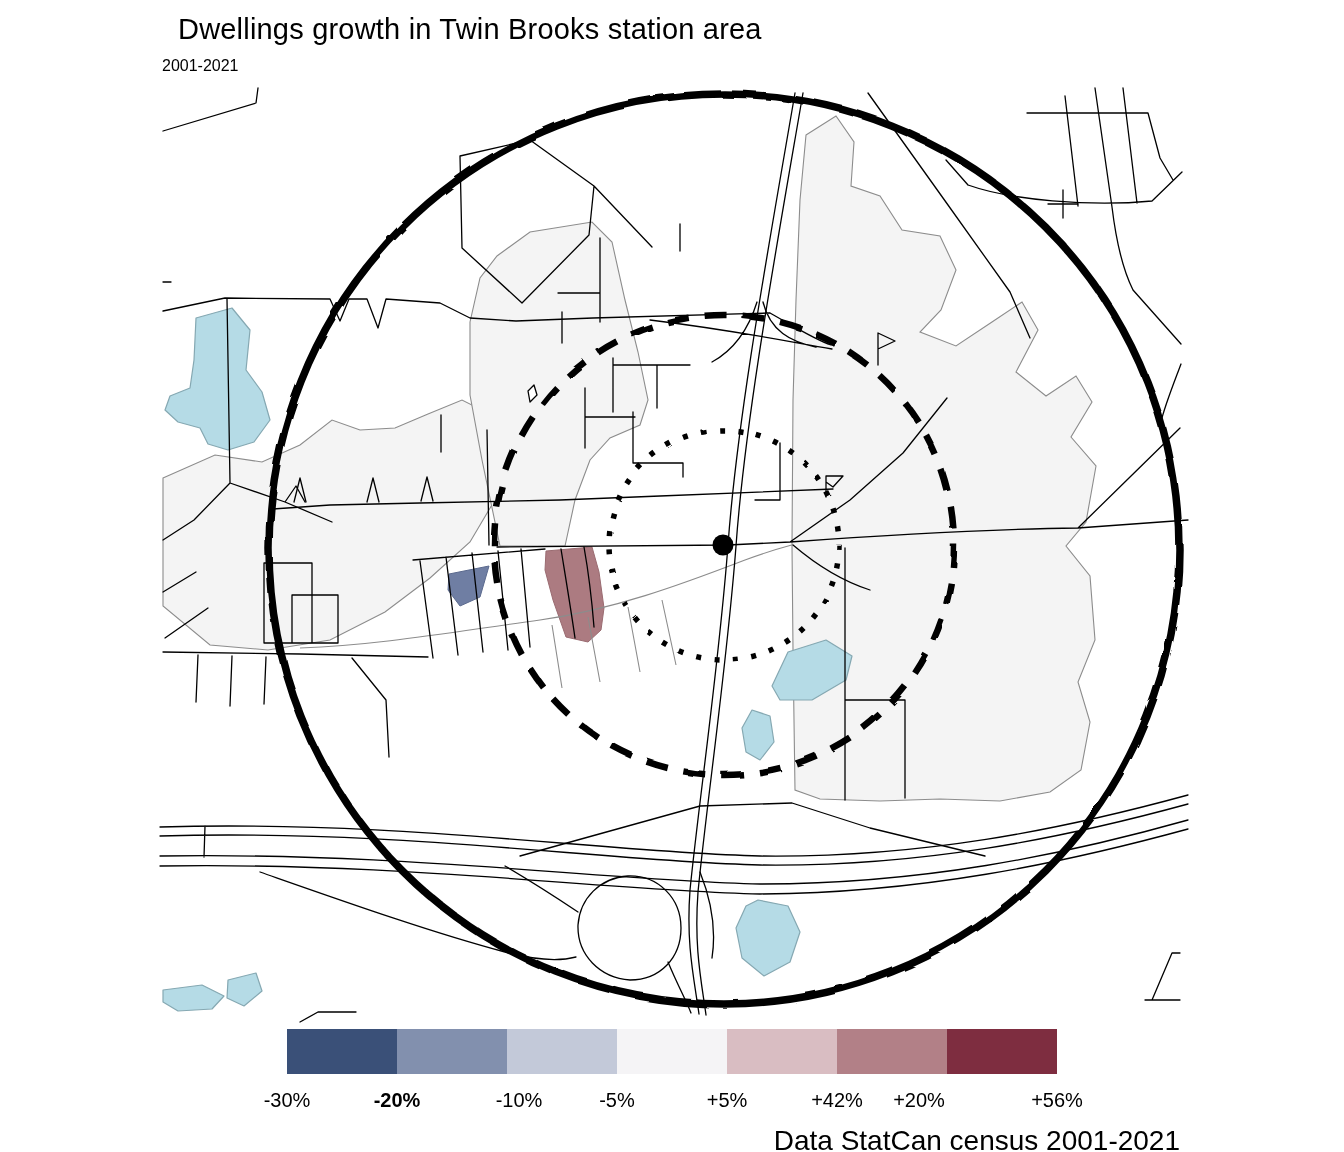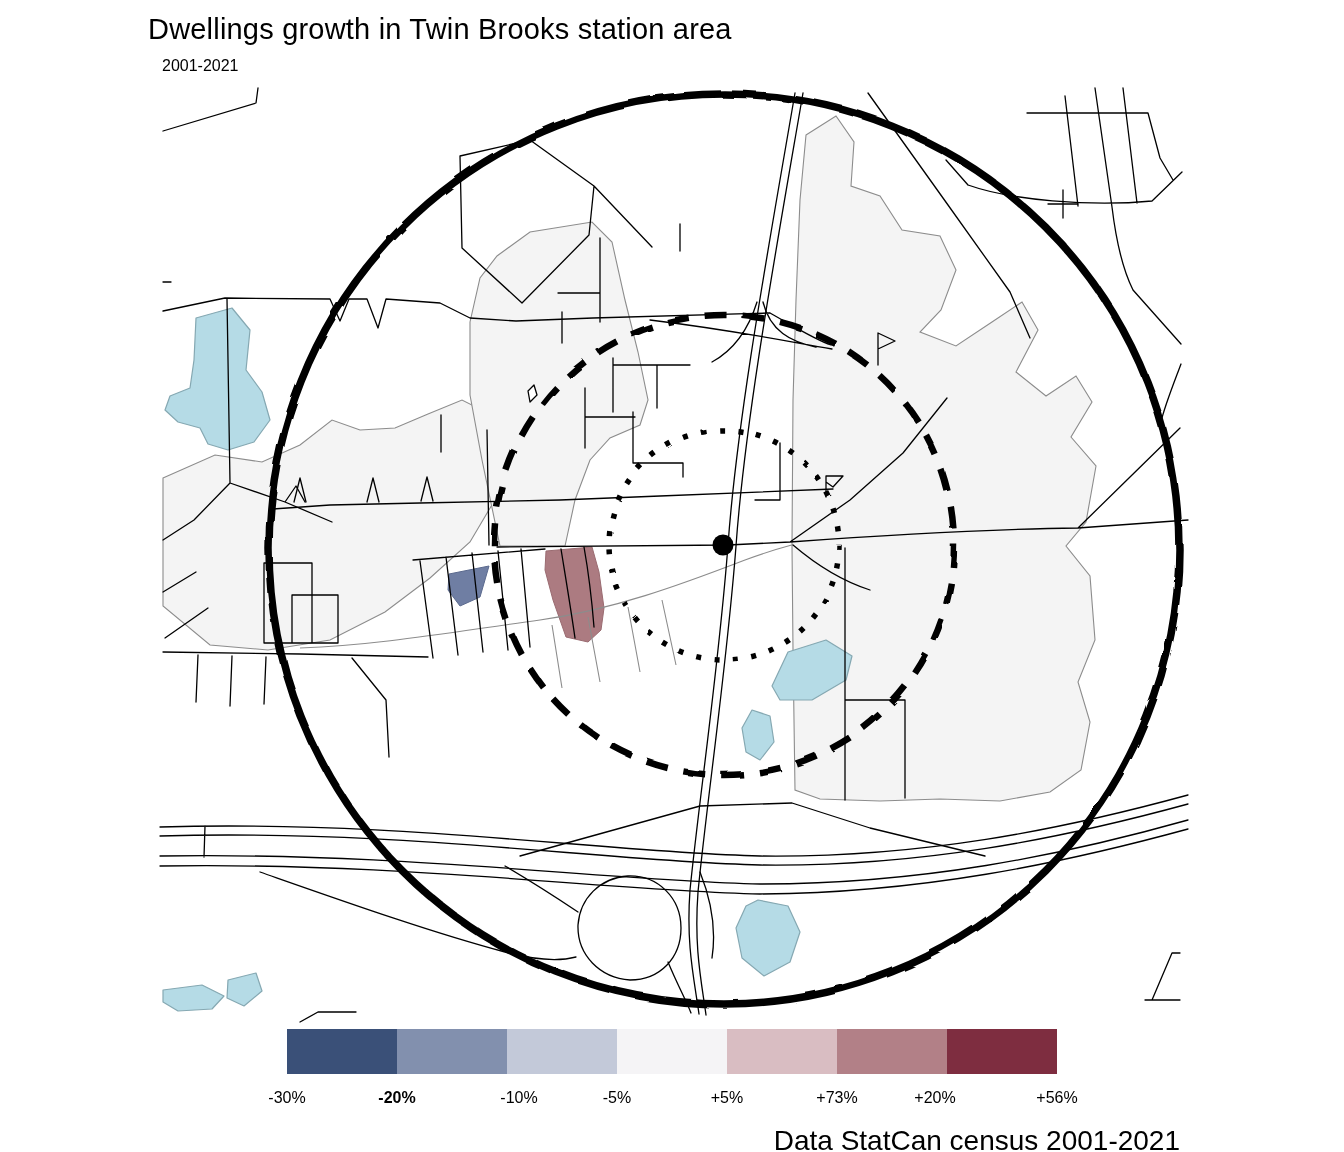--- a/index.html
+++ b/index.html
@@ -1,24 +1,24 @@
 <!DOCTYPE html>
 <html><head>
 <meta charset="utf-8">
 <style>
   html,body{margin:0;padding:0}
   body{width:1344px;height:1152px;position:relative;background:#ffffff;
        font-family:"Liberation Sans",sans-serif;color:#000;overflow:hidden}
-  .title{position:absolute;left:148px;top:13px;font-size:29px;font-weight:400;letter-spacing:.2px}
+  .title{position:absolute;left:178px;top:13px;font-size:29px;font-weight:400;letter-spacing:.2px}
   .subtitle{position:absolute;left:162px;top:57px;font-size:16px;font-weight:400}
   .map-svg{position:absolute;left:0;top:0}
   .colorbar{position:absolute;left:287px;top:1029px;width:770px;height:45px;display:flex}
   .swatch{flex:1 1 auto;height:100%}
   .labels{position:absolute;left:287px;top:1089px;width:770px;height:26px}
-  .brk{position:absolute;top:0;transform:translateX(-50%);font-size:16px;white-space:nowrap}
+  .brk{position:absolute;top:0;transform:translateX(-50%);font-size:20px;white-space:nowrap}
   .caption{position:absolute;right:164px;top:1125px;font-size:28px}
 </style>
 </head>
 <body>
 
 <div class="title">Dwellings growth in Twin Brooks station area</div>
 <div class="subtitle">2001-2021</div>
 
 <svg class="map-svg" width="1344" height="1152" viewBox="0 0 1344 1152">
   <defs>
@@ -89,18 +89,18 @@
     <div class="swatch" style="background: rgb(217, 189, 194);"></div>
     <div class="swatch" style="background: rgb(178, 128, 135);"></div>
     <div class="swatch" style="background: rgb(126, 45, 64);"></div>
   </div>
 <div class="labels">
     <span class="brk" style="left: 0px;">-30%</span>
     <span class="brk" style="left: 110px; font-weight: bold;">-20%</span>
     <span class="brk" style="left: 232px;">-10%</span>
     <span class="brk" style="left: 330px;">-5%</span>
     <span class="brk" style="left: 440px;">+5%</span>
-    <span class="brk" style="left: 550px;">+73%</span>
-    <span class="brk" style="left: 648px;">+20%</span>
+    <span class="brk" style="left: 550px;">+42%</span>
+    <span class="brk" style="left: 632px;">+20%</span>
     <span class="brk" style="left: 770px;">+56%</span>
   </div>
 
 <div class="caption">Data StatCan census 2001-2021</div>
 
 </body></html>

